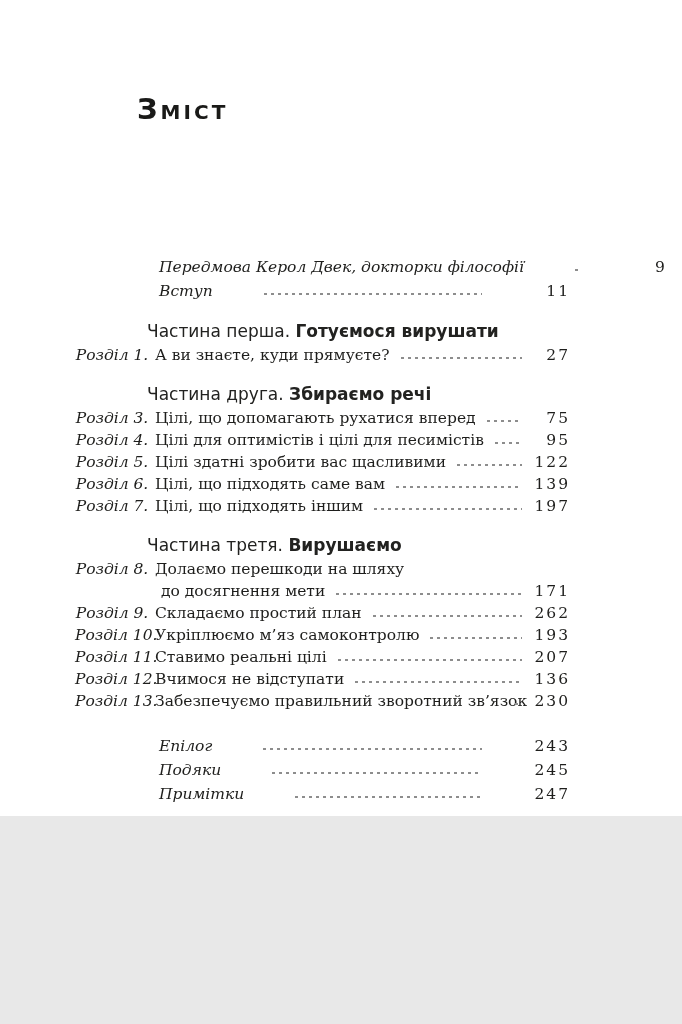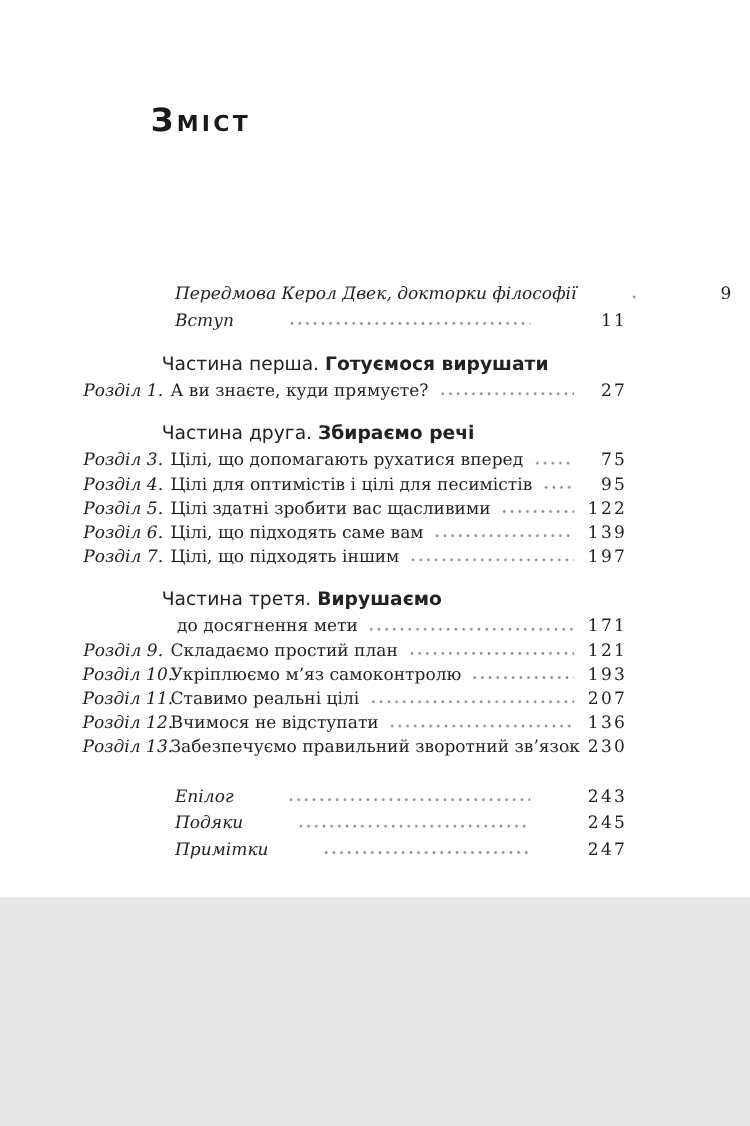--- a/index.html
+++ b/index.html
@@ -142,30 +142,34 @@
         <div class="row">
           <span class="chap-num">Розділ 7.</span>
           <span class="chap-title">Цілі, що підходять іншим</span>
           <span class="leader"></span>
           <span class="pagenum">197</span>
         </div>
       </div>
       <div class="part-heading"><span>Частина третя. </span><b>Вирушаємо</b></div>
       <div class="chapters">
         <div class="row">
+          <span class="chap-num">Розділ 8.</span>
+          <span class="chap-title">Долаємо перешкоди на шляху</span>
+        </div>
+        <div class="row">
           <span class="indent-spacer"></span>
           <span class="chap-title">до досягнення мети</span>
           <span class="leader"></span>
           <span class="pagenum">171</span>
         </div>
         <div class="row">
           <span class="chap-num">Розділ 9.</span>
           <span class="chap-title">Складаємо простий план</span>
           <span class="leader"></span>
-          <span class="pagenum">121</span>
+          <span class="pagenum">262</span>
         </div>
         <div class="row">
           <span class="chap-num">Розділ 10.</span>
           <span class="chap-title">Укріплюємо м’яз самоконтролю</span>
           <span class="leader"></span>
           <span class="pagenum">193</span>
         </div>
         <div class="row">
           <span class="chap-num">Розділ 11.</span>
           <span class="chap-title">Ставимо реальні цілі</span>

